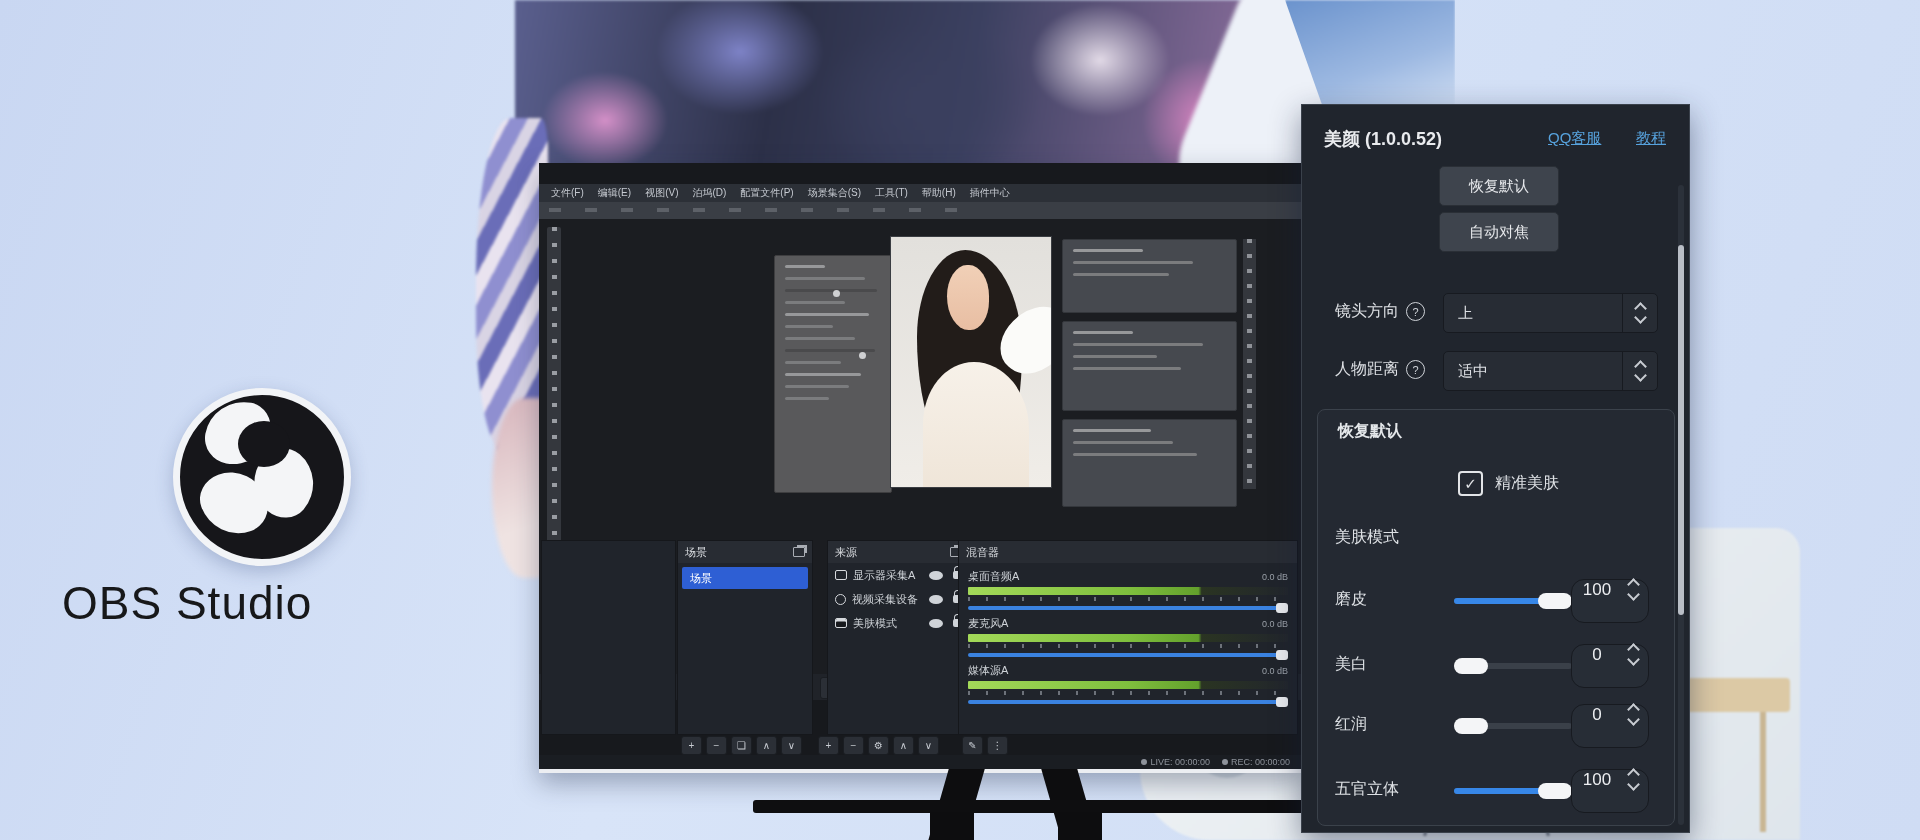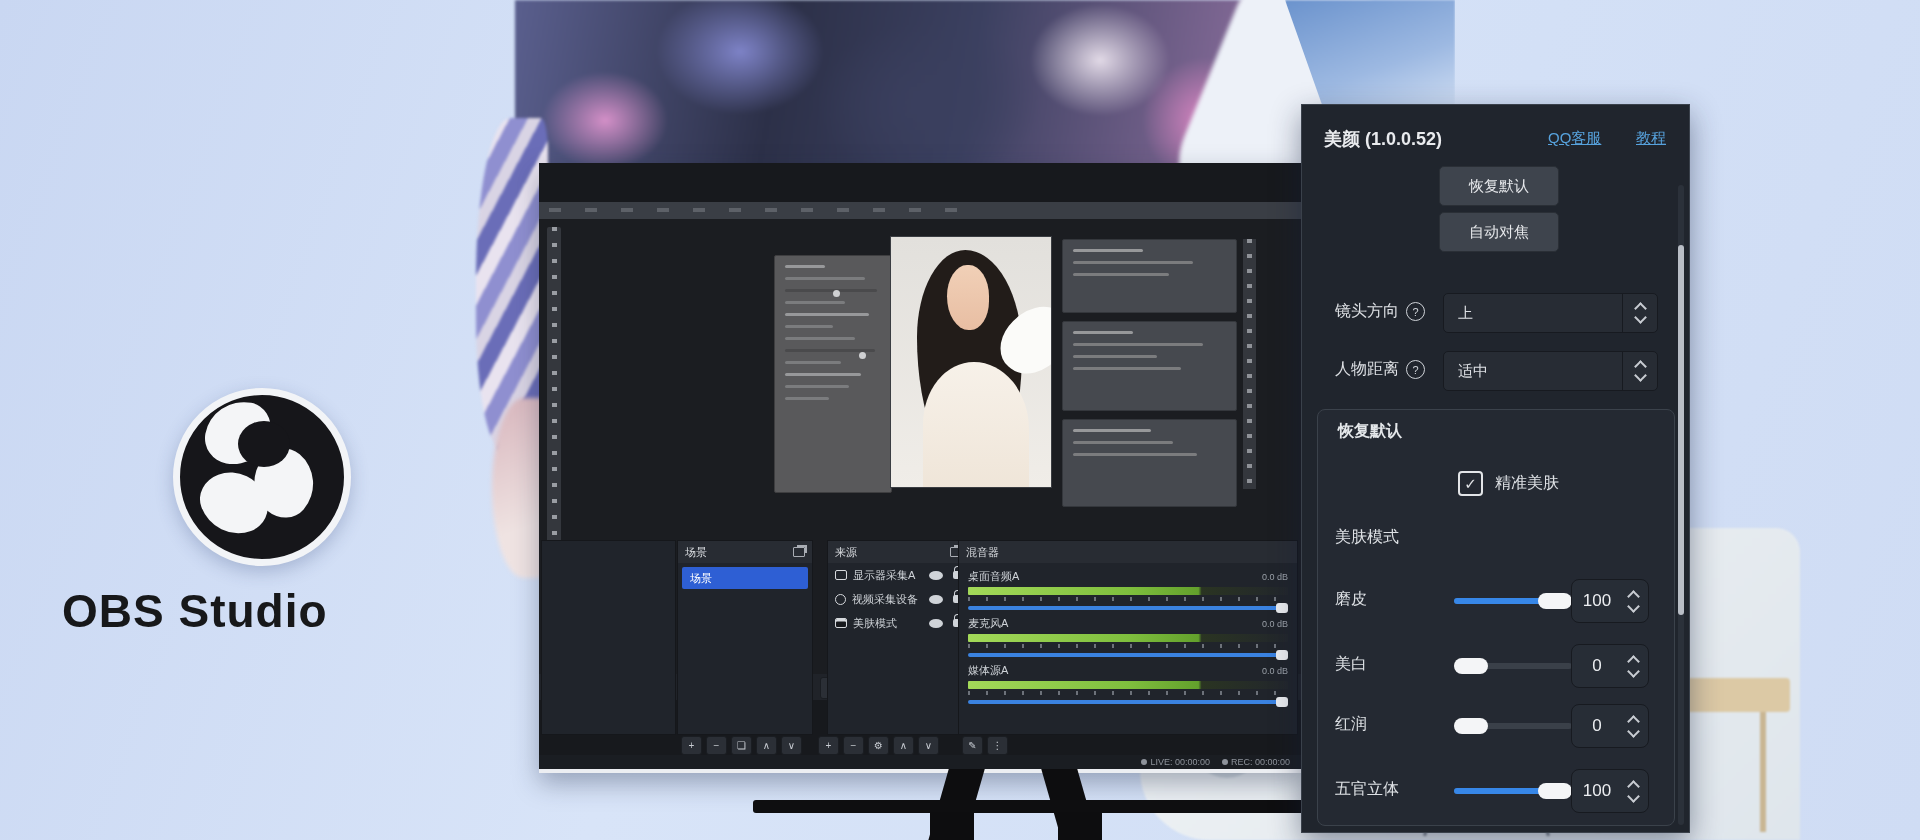--- a/index.html
+++ b/index.html
@@ -45,21 +45,21 @@
 
   
   .obs-logo{left:173px;top:388px;width:164px;height:164px;border-radius:50%;z-index:2;
     background:#16161a;border:7px solid #f2f4f7;box-shadow:0 6px 18px rgba(40,60,110,.25);}
   .obs-blade{position:absolute;width:64px;height:64px;background:#f4f5f7;
     border-radius:62% 38% 60% 40%/60% 42% 58% 40%;}
   .obs-blade.b1{left:26px;top:6px;transform:rotate(10deg);}
   .obs-blade.b2{left:72px;top:56px;transform:rotate(130deg);}
   .obs-blade.b3{left:22px;top:76px;transform:rotate(250deg);}
   .obs-core1{position:absolute;left:58px;top:26px;width:52px;height:46px;background:#16161a;border-radius:50%;}
-  .obs-wordmark{left:62px;top:576px;width:330px;z-index:2;font-size:46px;font-weight:bold;color:#17181a;letter-spacing:1px;margin-top:8px;}
+  .obs-wordmark{left:62px;top:576px;width:330px;z-index:2;font-size:46px;font-weight:normal;color:#17181a;letter-spacing:1px;}
 
   
   .win{left:539px;top:163px;width:765px;height:606px;z-index:3;background:#17191d;
     border-bottom:4px solid #eceef2;box-shadow:0 10px 24px rgba(30,40,70,.35);}
   .titlebar{left:0;top:0;width:100%;height:21px;background:#f3f4f6;}
   .tdot{left:9px;top:5px;width:11px;height:11px;border-radius:50%;background:#111;}
   .ttext{left:28px;top:5px;font-size:10px;color:#5a5e64;}
   .menubar{left:0;top:21px;width:100%;height:18px;background:#2c3037;display:flex;align-items:center;gap:14px;padding-left:12px;box-sizing:border-box;}
   .mi{font-size:10px;color:#c6cad1;white-space:nowrap;}
   .optionsbar{left:0;top:39px;width:100%;height:17px;background:#3a3e45;border-bottom:1px solid #25282d;}
@@ -159,21 +159,21 @@
   .cbrow{left:156px;top:366px;display:flex;align-items:center;gap:12px;}
   .cb{width:21px;height:21px;border:2px solid #e3e5e8;border-radius:4px;display:flex;align-items:center;justify-content:center;}
   .ck{font-size:15px;color:#e3e5e8;line-height:1;}
   .cblabel{font-size:16px;color:#dde0e4;}
   .dd.inner{left:142px;width:204px;}
   .srow{position:absolute;left:0;width:100%;height:44px;}
   .track{position:absolute;left:152px;top:19px;width:118px;height:6px;background:#3a4049;border-radius:3px;}
   .fill{position:absolute;left:0;top:0;height:6px;background:#3787e8;border-radius:3px;}
   .handle{position:absolute;top:-5px;width:34px;height:16px;background:#f4f5f7;border-radius:8px;}
   .vbox{position:absolute;left:269px;top:0;width:78px;height:44px;background:#272d36;border:1px solid #171a20;
-    border-radius:8px;display:flex;align-items:center;box-sizing:border-box;}
+    border-radius:13px;display:flex;align-items:flex-start;box-sizing:border-box;}
   .vnum{flex:1;text-align:center;font-size:17px;color:#eceef1;}
   .chevcol{width:22px;display:flex;flex-direction:column;align-items:center;gap:4px;padding-right:4px;}
 </style>
 </head>
 <body>
 
 <div class="abs bg-top-photo"></div>
 <div class="abs bg-white-curve"></div>
 <div class="abs bg-blue-tr"></div>
 <div class="abs bg-left-stripes"></div>
@@ -205,20 +205,31 @@
 
 <div class="leg l1"></div>
 <div class="leg l2"></div>
 <div class="abs standbase"></div>
 <div class="abs foot1"></div>
 <div class="abs foot2"></div>
 
 <div class="abs win">
 
 
+  <div class="abs menubar">
+    <span class="mi">文件(F)</span>
+    <span class="mi">编辑(E)</span>
+    <span class="mi">视图(V)</span>
+    <span class="mi">泊坞(D)</span>
+    <span class="mi">配置文件(P)</span>
+    <span class="mi">场景集合(S)</span>
+    <span class="mi">工具(T)</span>
+    <span class="mi">帮助(H)</span>
+    <span class="mi">插件中心</span>
+  </div>
 
   <div class="abs optionsbar">
     <div class="abs optmarks"></div>
   </div>
 
   <div class="abs canvas">
     <div class="abs toolstrip">
         <i></i>
       </div>
 

